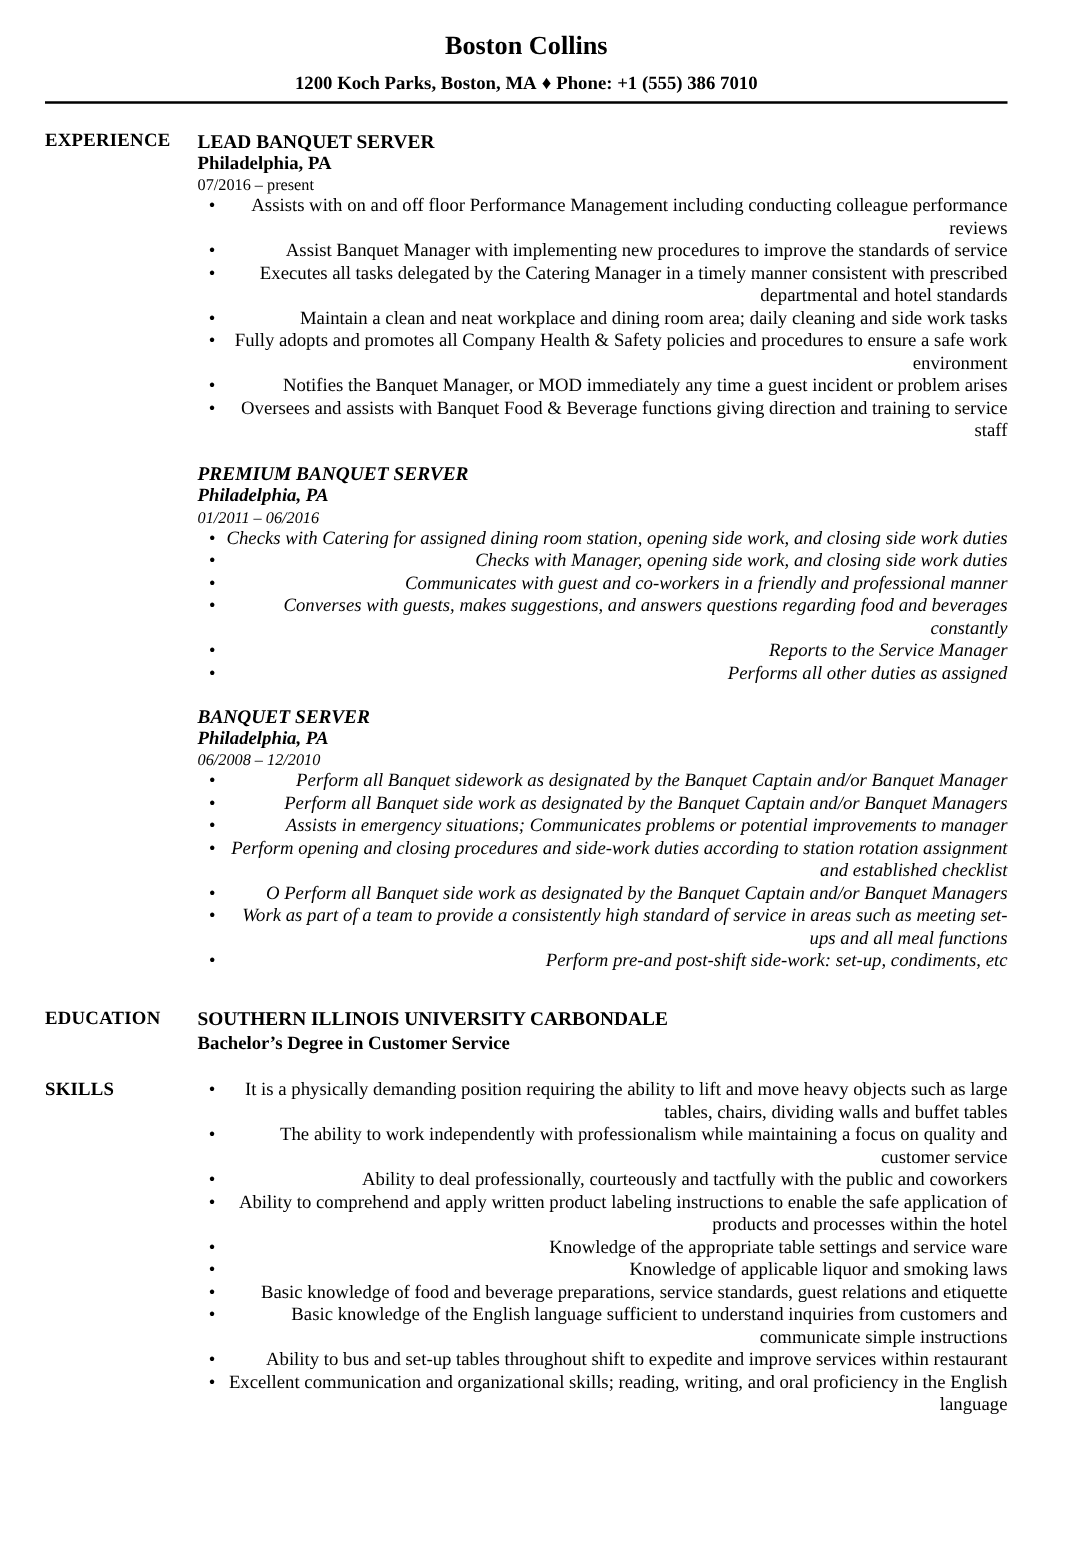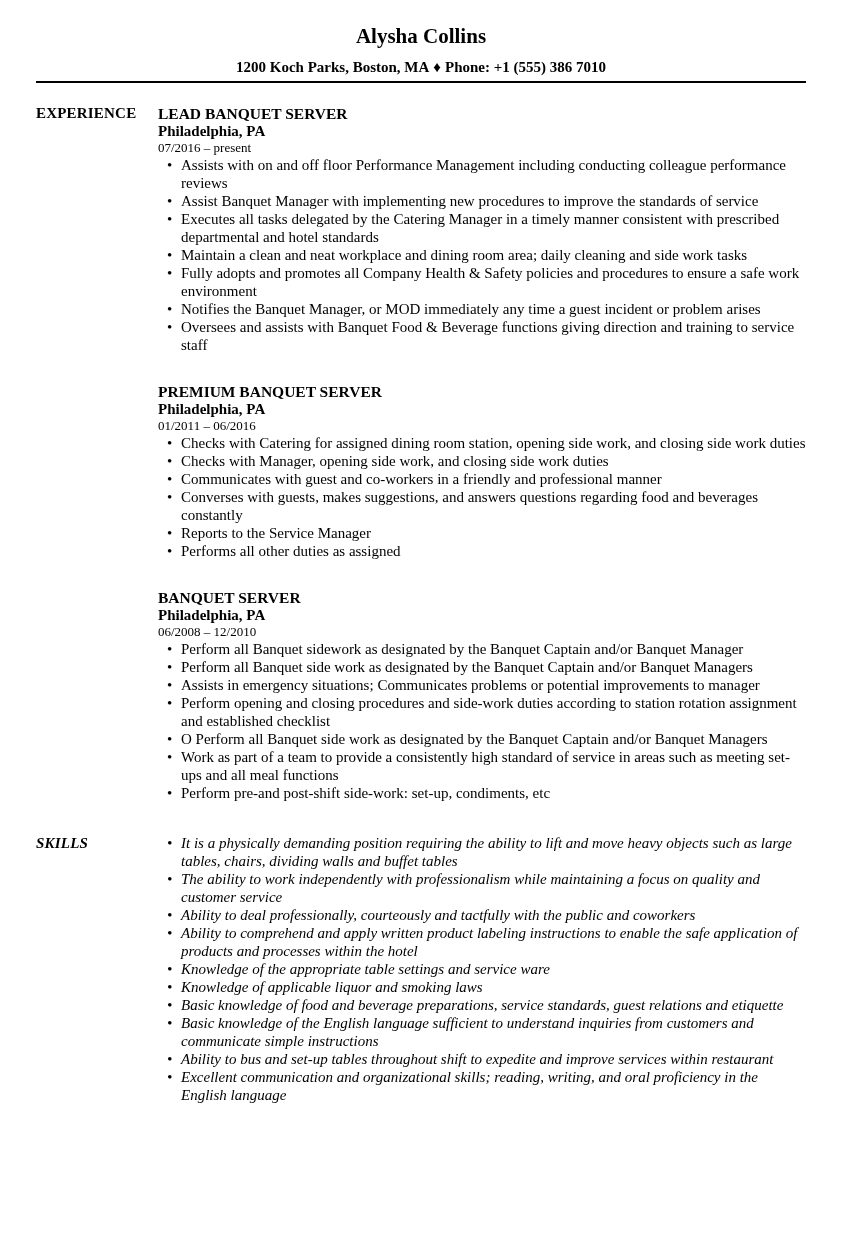--- a/index.html
+++ b/index.html
@@ -39,32 +39,32 @@
     height: 0;
     width: 100%;
   }
   
   .section {
     display: flex;
     align-items: flex-start;
   }
   .section-experience { margin-top: 21px; }
   .section-education  { margin-top: 28px; }
-  .section-skills     { margin-top: 32px; font-style: italic; }
+  .section-skills     { margin-top: 18px; }
   .section-label {
     width: 122px;
     flex: 0 0 122px;
     font-size: 15px;
     font-weight: bold;
     line-height: 19px;
     letter-spacing: 0.2px;
   }
   .section-content { flex: 1 1 auto; min-width: 0; }
   
-  .job + .job { margin-top: 28px; }
+  .job + .job { margin-top: 16px; font-style: italic; }
   .job-title {
     font-size: 15.5px;
     font-weight: bold;
     line-height: 19px;
   }
   .job-location {
     font-size: 15px;
     font-weight: bold;
     line-height: 16px;
   }
@@ -76,20 +76,21 @@
   
   ul.bullets {
     list-style: none;
     margin: 0;
     padding-left: 23px;
   }
   ul.bullets li {
     position: relative;
     font-size: 15px;
     line-height: 18px;
+    text-align: right;
   }
   ul.bullets li::before {
     content: "\2022";
     position: absolute;
     left: -14px;
     top: 0;
   }
   
   .edu-school {
     font-size: 15.5px;
@@ -102,21 +103,21 @@
     line-height: 19px;
   }
 </style>
 </head>
 <body>
 
 <div class="page">
   <div class="doc">
 
     <header>
-      <div class="name">Alysha Collins</div>
+      <div class="name">Boston Collins</div>
       <div class="contact">
         <span>1200 Koch Parks, Boston, MA</span><span class="sep">♦</span><span>Phone: +1 (555) 386 7010</span>
       </div>
       <div class="rule"></div>
     </header>
 
     <section class="section section-experience">
       <div class="section-label">EXPERIENCE</div>
       <div class="section-content">
 
@@ -163,20 +164,27 @@
               <li>Perform opening and closing procedures and side-work duties according to station rotation assignment and established checklist</li>
               <li>O Perform all Banquet side work as designated by the Banquet Captain and/or Banquet Managers</li>
               <li>Work as part of a team to provide a consistently high standard of service in areas such as meeting set-ups and all meal functions</li>
               <li>Perform pre-and post-shift side-work: set-up, condiments, etc</li>
             </ul>
         </article>
 
       </div>
     </section>
 
+    <section class="section section-education">
+      <div class="section-label">EDUCATION</div>
+      <div class="section-content">
+        <div class="edu-school">SOUTHERN ILLINOIS UNIVERSITY CARBONDALE</div>
+        <div class="edu-degree">Bachelor’s Degree in Customer Service</div>
+      </div>
+    </section>
 
     <section class="section section-skills">
       <div class="section-label">SKILLS</div>
       <div class="section-content">
         <ul class="bullets">
 
         <li>It is a physically demanding position requiring the ability to lift and move heavy objects such as large tables, chairs, dividing walls and buffet tables</li>
             <li>The ability to work independently with professionalism while maintaining a focus on quality and customer service</li>
             <li>Ability to deal professionally, courteously and tactfully with the public and coworkers</li>
             <li>Ability to comprehend and apply written product labeling instructions to enable the safe application of products and processes within the hotel</li>

